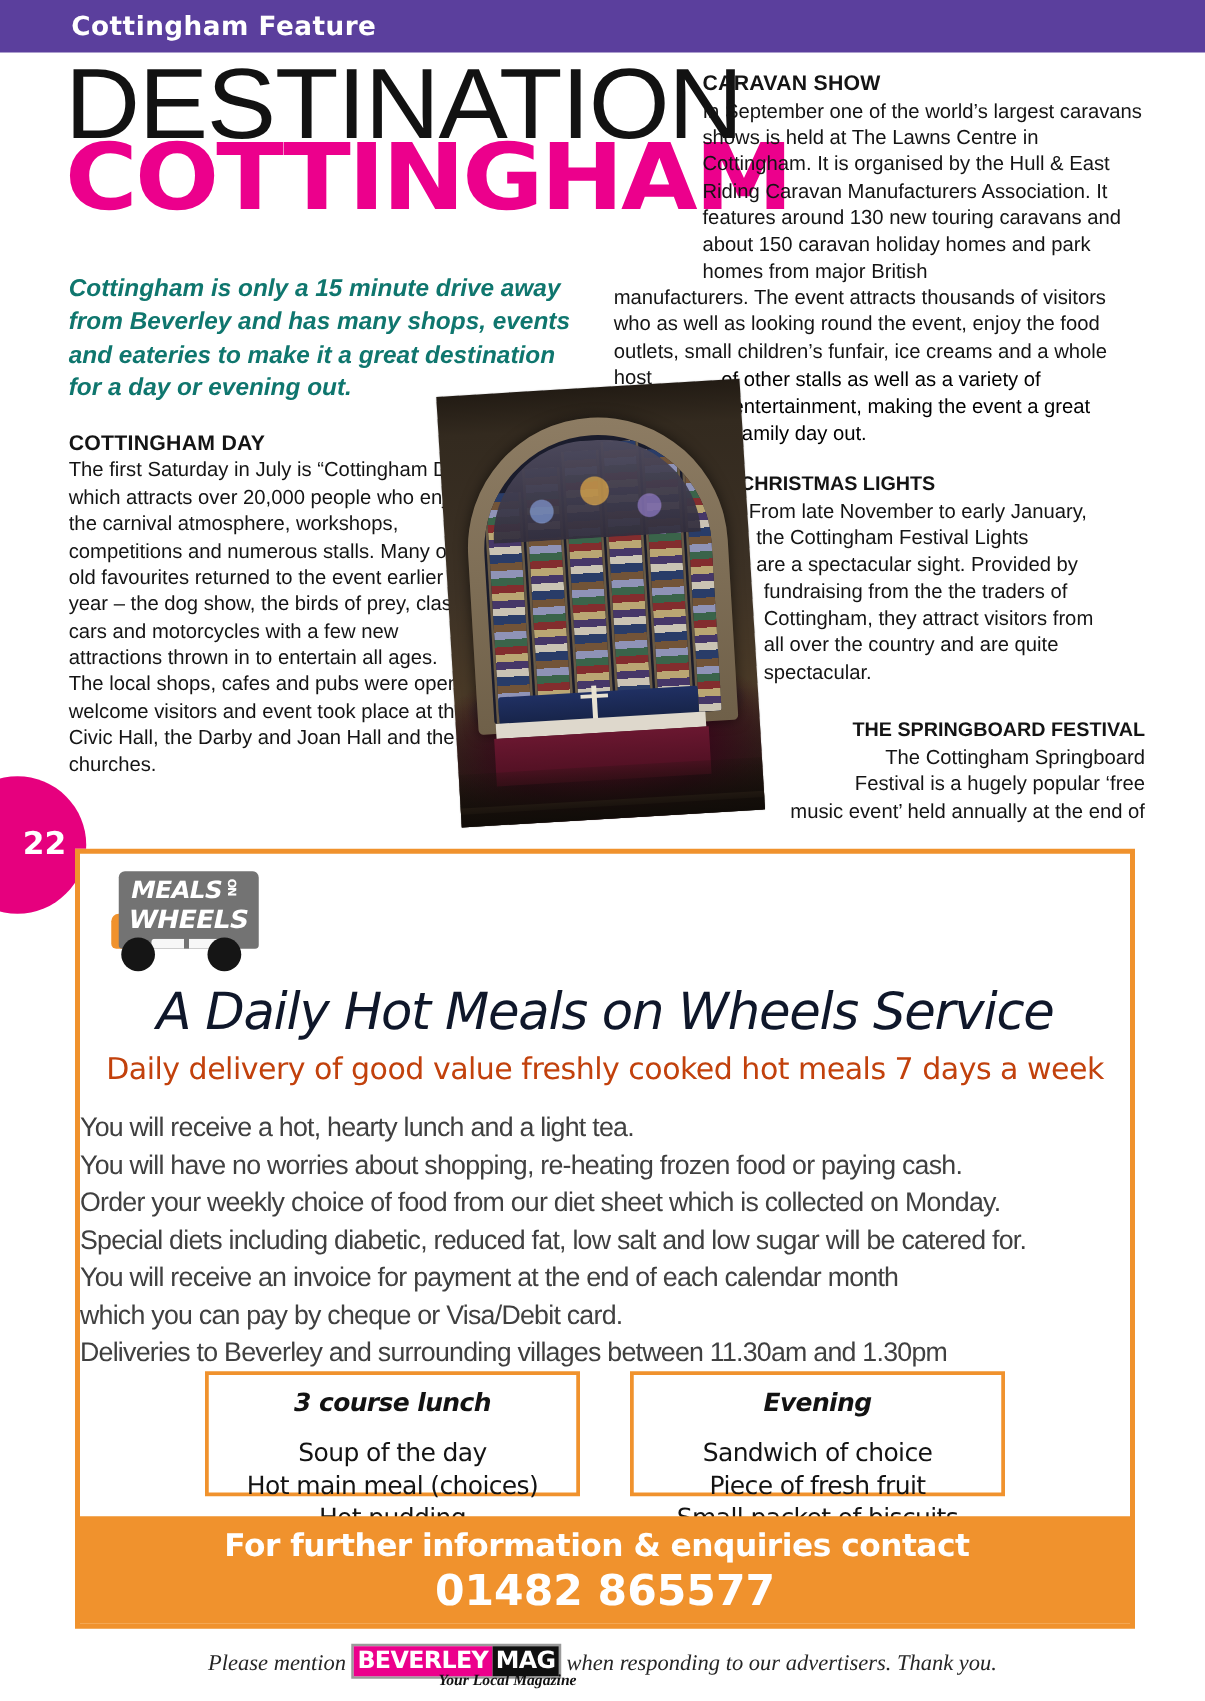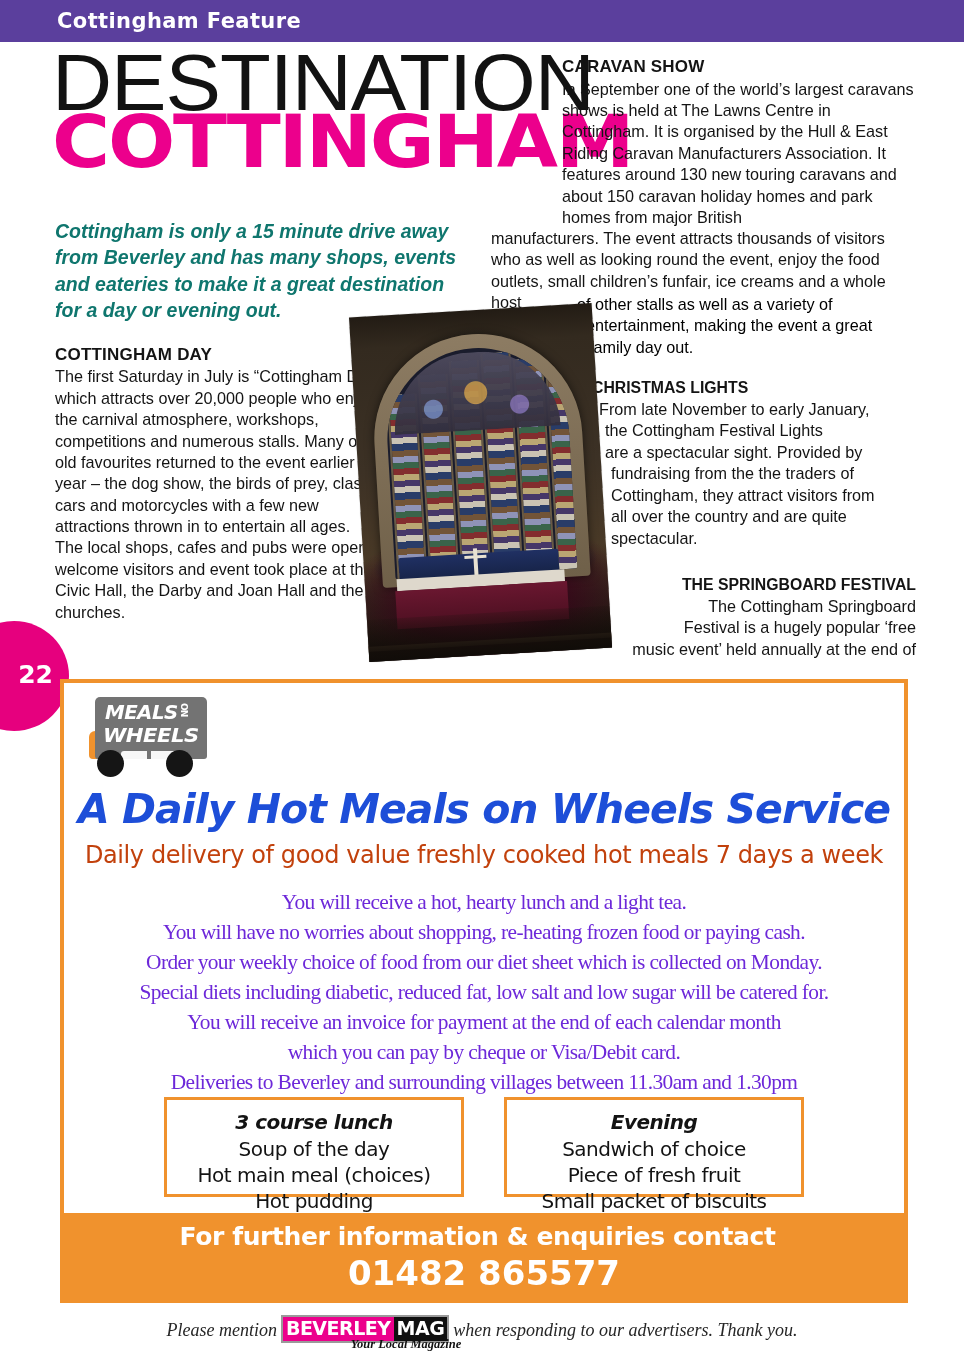--- a/index.html
+++ b/index.html
@@ -336,45 +336,45 @@
     border-radius: 50%;
     background: #151515;
   }
   .logo .wheel.w1 { left: 8px; }
   .logo .wheel.w2 { left: 77px; }
 
   .ad-head {
     position: absolute;
     left: 0; right: 0; top: 102px;
     text-align: center;
-    color: #1d4ed8;
-    font-family: "DejaVu Sans", sans-serif;
-    font-weight: bold;
+    color: #0f172a;
+    font-family: "DejaVu Sans", sans-serif;
+    font-weight: normal;
     font-style: italic;
     font-size: 41px;
     letter-spacing: -1px;
     white-space: nowrap;
   }
   .ad-sub {
     position: absolute;
     left: 0; right: 0; top: 158px;
     text-align: center;
     color: #c2410c;
     font-family: "DejaVu Sans", sans-serif;
     font-weight: 400;
     font-size: 24px;
     letter-spacing: -0.4px;
     white-space: nowrap;
   }
   .ad-body {
     position: absolute;
     left: 0; right: 0; top: 205px;
-    text-align: center;
-    color: #6d28d9;
-    font-family: Liberation Serif, serif;
+    text-align: left;
+    color: #404040;
+    font-family: Liberation Sans, sans-serif;
     font-size: 21.4px;
     line-height: 1.40;
     letter-spacing: -0.6px;
   }
   .ad-body .ln { display: block; white-space: nowrap; }
 
   .menu-row {
     position: absolute;
     left: 0; right: 0; top: 414px;
     height: 108px;
@@ -392,21 +392,21 @@
     letter-spacing: -0.5px;
     color: #131313;
     height: 100px;
   }
   .menu-box.left  { left: 100px;  width: 300px; }
   .menu-box.right { left: 440px;  width: 300px; }
   .menu-box .title {
     font-weight: bold;
     font-style: italic;
     display: block;
-    margin-bottom: 1px;
+    margin-bottom: 14px;
   }
   .menu-box .ln { display: block; }
 
   .ad-footer {
     position: absolute;
     left: 0; right: 0; bottom: 0;
     height: 86px;
     background: #f0922d;
     text-align: center;
   }

